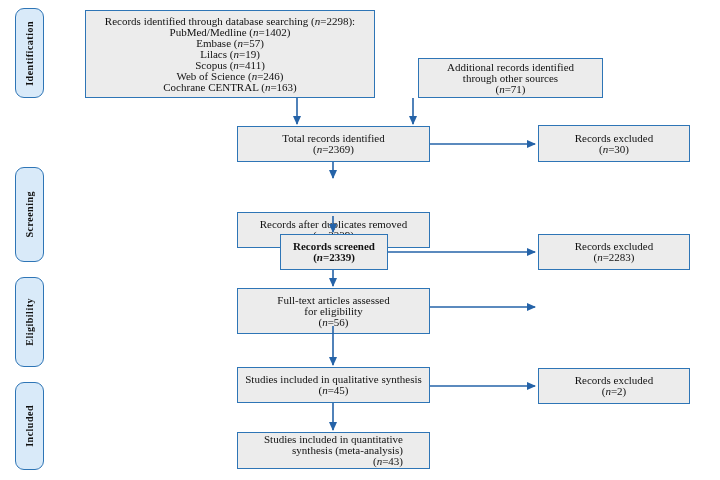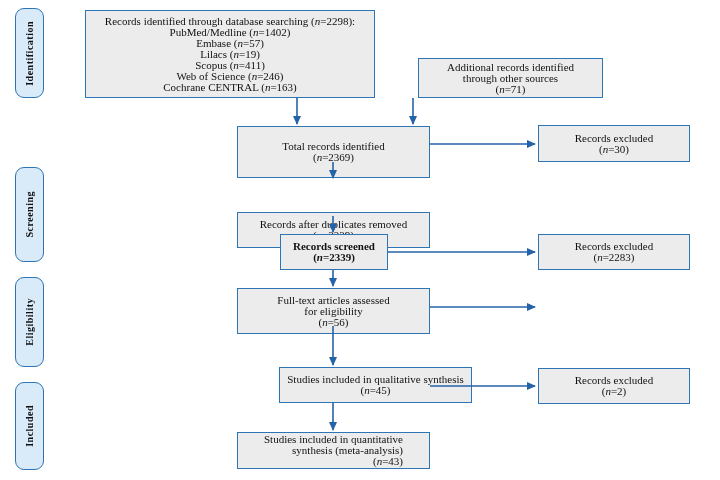--- a/index.html
+++ b/index.html
@@ -72,21 +72,21 @@
   </div>
 
   <div class="flow-box" style="left:85px; top:10px; width:290px; height:88px;">
       <div>Records identified through database searching (<i>n</i>=2298):<br>PubMed/Medline (<i>n</i>=1402)<br>Embase (<i>n</i>=57)<br>Lilacs (<i>n</i>=19)<br>Scopus (<i>n</i>=411)<br>Web of Science (<i>n</i>=246)<br>Cochrane CENTRAL (<i>n</i>=163)</div>
     </div>
 
   <div class="flow-box" style="left:390px; top:58px; width:185px; height:40px;margin-left:28px;">
       <div>Additional records identified<br>through other sources<br>(<i>n</i>=71)</div>
     </div>
 
-  <div class="flow-box" style="left:237px; top:126px; width:193px; height:52px;">
+  <div class="flow-box" style="left:237px; top:126px; width:193px; height:36px;">
       <div>Total records identified<br>(<i>n</i>=2369)</div>
     </div>
 
   <div class="flow-box" style="left:538px; top:125px; width:152px; height:37px;">
       <div>Records excluded<br>(<i>n</i>=30)</div>
     </div>
 
   <div class="flow-box" style="left:237px; top:180px; width:193px; height:36px;margin-top:32px;">
       <div>Records after duplicates removed<br>(<i>n</i>=2339)</div>
     </div>
@@ -97,21 +97,21 @@
 
   <div class="flow-box" style="left:538px; top:234px; width:152px; height:36px;">
       <div>Records excluded<br>(<i>n</i>=2283)</div>
     </div>
 
   <div class="flow-box" style="left:237px; top:288px; width:193px; height:46px;">
       <div>Full-text articles assessed<br>for eligibility<br>(<i>n</i>=56)</div>
     </div>
 
 
-  <div class="flow-box" style="left:237px; top:367px; width:193px; height:36px;margin-left:42px;">
+  <div class="flow-box" style="left:237px; top:367px; width:193px; height:36px;">
       <div>Studies included in qualitative synthesis<br>(<i>n</i>=45)</div>
     </div>
 
   <div class="flow-box" style="left:538px; top:368px; width:152px; height:36px;">
       <div>Records excluded<br>(<i>n</i>=2)</div>
     </div>
 
   <div class="flow-box" style="left:237px; top:432px; width:193px; height:37px;text-align:right;">
       <div>Studies included in quantitative<br>synthesis (meta-analysis)<br>(<i>n</i>=43)</div>
     </div>

